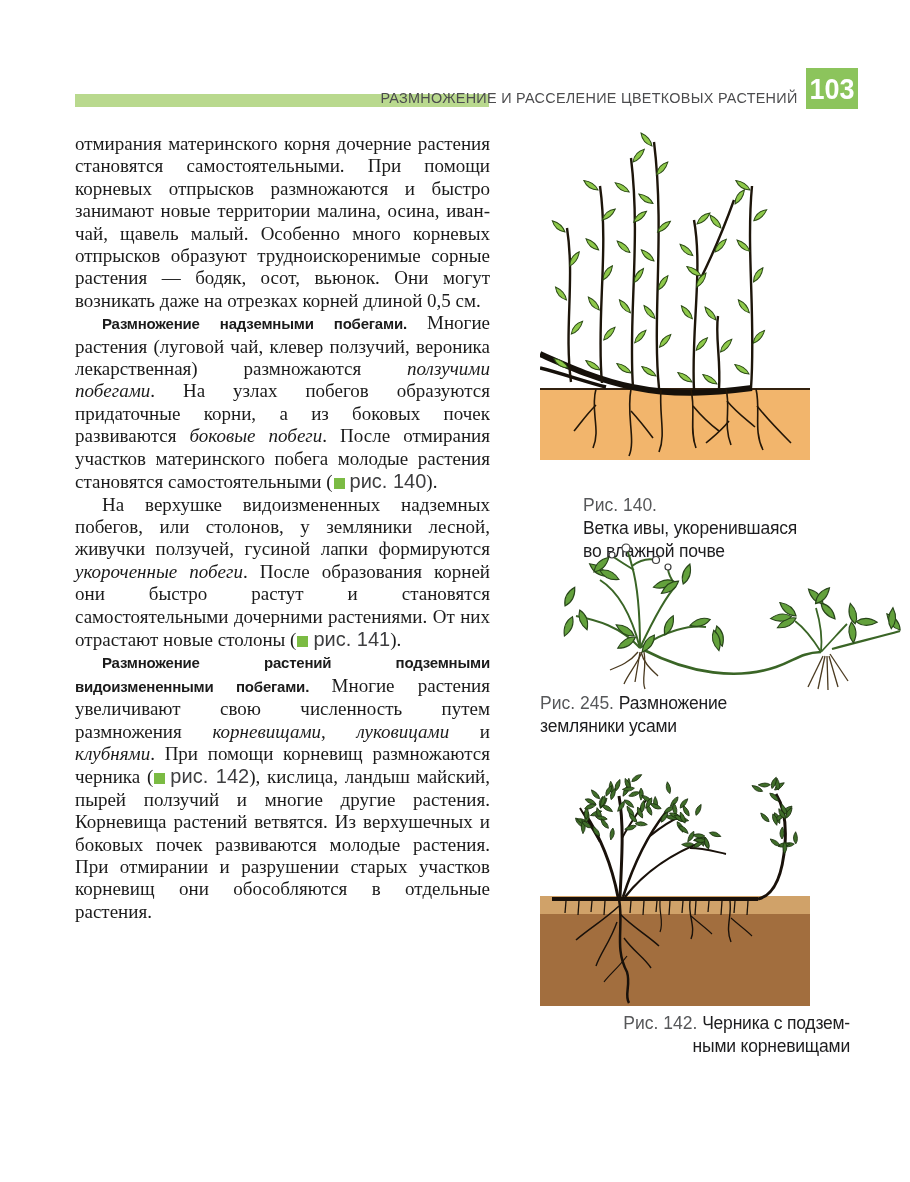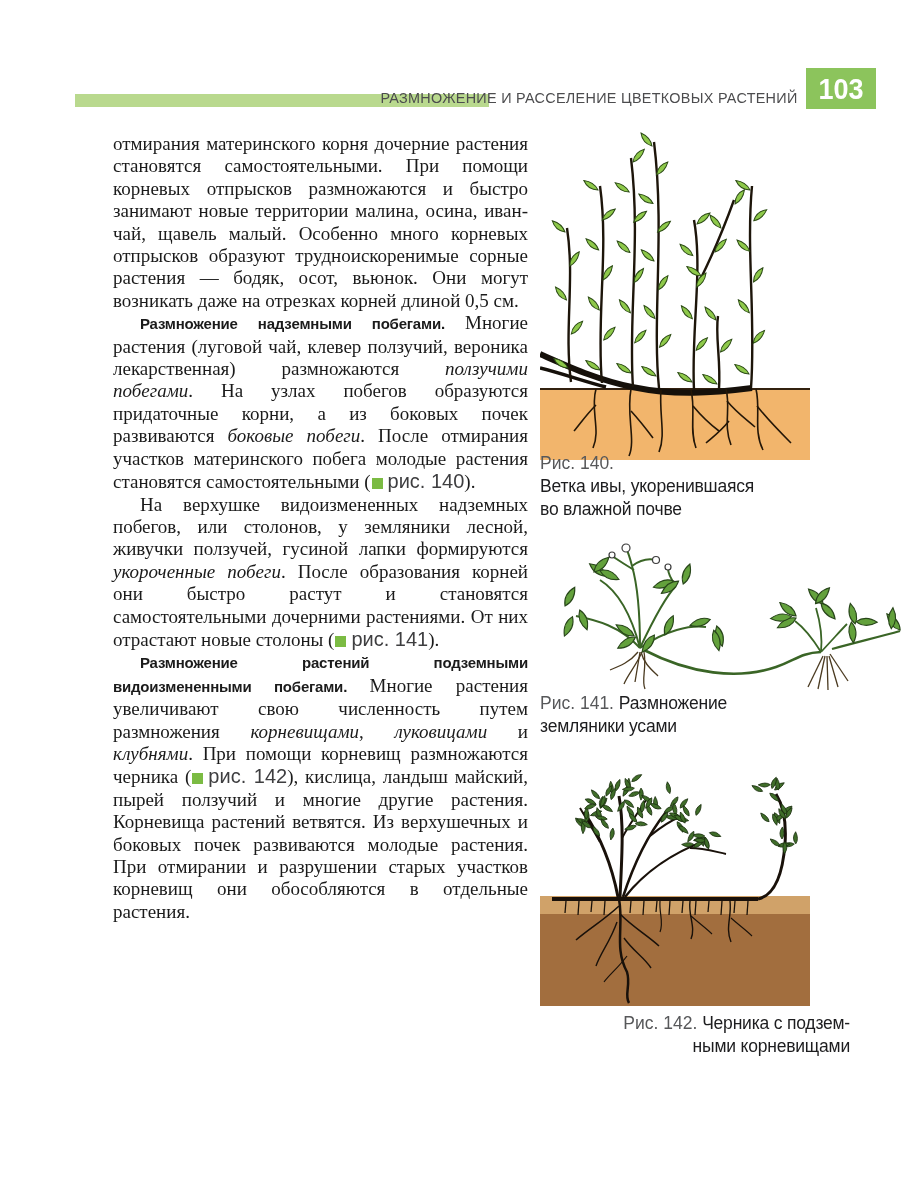--- a/index.html
+++ b/index.html
@@ -4,44 +4,44 @@
 <style>
   html,body{margin:0;padding:0;background:#ffffff;}
   body{width:910px;height:1182px;position:relative;overflow:hidden;
        font-family:"Liberation Serif",serif;color:#1b1b1b;}
 
   
   .header-bar{position:absolute;left:75px;top:94px;width:414px;height:13px;background:#b9d98e;}
   .header-title{position:absolute;top:89px;right:112px;
        font-family:"Liberation Sans",sans-serif;font-size:15px;letter-spacing:.3px;
        color:#4c4c4e;white-space:nowrap;transform:scaleX(.96);transform-origin:right center;}
-  .page-badge{position:absolute;left:806px;top:68px;width:70px;height:41px;background:#8cc45c;
+  .page-badge{position:absolute;left:806px;top:68px;width:52px;height:41px;background:#8cc45c;
        display:flex;align-items:center;justify-content:center;}
   .page-badge span{font-family:"Liberation Sans",sans-serif;font-weight:700;font-size:30px;
        color:#ffffff;transform:scaleX(.9);}
 
   
   .article{position:absolute;left:75px;top:133px;width:415px;
-       font-size:19px;line-height:22.4px;text-align:justify;margin-left:38px;}
+       font-size:19px;line-height:22.4px;text-align:justify;}
   .article p{margin:0;}
   .article p.indent{text-indent:27px;}
   .seg-bold{font-family:"Liberation Sans",sans-serif;font-weight:700;font-size:15px;letter-spacing:-.2px;}
   .seg-italic{font-style:italic;}
   .figref{white-space:nowrap;font-family:"Liberation Sans",sans-serif;font-size:20px;color:#3e3e40;}
   .green-square{display:inline-block;width:11px;height:11px;background:#7bbb43;
        margin:0 5px 0 1px;position:relative;top:1px;}
 
   
   .figsvg{position:absolute;left:540px;}
   #fig140{top:130px;}
   #fig141{top:540px;}
   #fig142{top:756px;}
   .caption{position:absolute;left:540px;width:310px;
        font-family:"Liberation Sans",sans-serif;font-size:17.5px;line-height:23px;}
-  #cap140{top:452px;}
+  #cap140{top:494px;margin-left:43px;}
   #cap141{top:692px;}
   #cap142{top:1012px;text-align:right;}
   .cap-label{color:#57585a;}
   .cap-bold{font-weight:400;color:#1d1d1f;letter-spacing:-.2px;}
 
   
   .leafA{fill:#8ec94a;stroke:#2c4b15;stroke-width:1;}
   .leafB{fill:#63a13c;stroke:#28461a;stroke-width:1.1;}
   .leafC{fill:#3f6d29;stroke:#1c3110;stroke-width:.8;}
 </style>
@@ -212,21 +212,21 @@
     <use href="#lfB" class="leafB" transform="translate(256.1,76.0) rotate(225)"></use>
     <use href="#lfB" class="leafB" transform="translate(283.2,64.0) rotate(231)"></use>
     <use href="#lfB" class="leafB" transform="translate(275.5,63.6) rotate(317)"></use>
     <use href="#lfB" class="leafB" transform="translate(281.1,63.1) rotate(54)"></use>
     <use href="#lfB" class="leafB" transform="translate(311.4,82.0) rotate(90)"></use>
     <use href="#lfB" class="leafB" transform="translate(316.1,81.6) rotate(7)"></use>
     <use href="#lfB" class="leafB" transform="translate(315.2,83.9) rotate(262)"></use>
     <use href="#lfB" class="leafB" transform="translate(360.2,90.0) rotate(236)"></use>
     <use href="#lfB" class="leafB" transform="translate(351.3,88.7) rotate(280)"></use>
   </svg>
-<div class="caption" id="cap141"><span class="cap-label">Рис. 141. </span><span class="cap-bold">Размножение<br>земляники усами</span></div>
+<div class="caption" id="cap141"><span class="cap-label">Рис. 245. </span><span class="cap-bold">Размножение<br>земляники усами</span></div>
 
 <svg id="fig142" class="figsvg" width="270" height="250" viewBox="0 0 270 250" role="img">
   <defs>
       <path id="lfC" d="M0,0 Q5,-5 12,-1 Q5,3 0,0 Z"></path>
     </defs>
   <rect x="0" y="140" width="270" height="110" fill="#a26e3e"></rect>
   <rect x="0" y="140" width="270" height="18" fill="#d0a269"></rect>
   <g stroke="#19110a" fill="none">
     <path d="M12,143 H218" stroke-width="4"></path>
     <path d="M218,143 C236,139 243,114 245,88 C247,60 241,46 236,38" stroke-width="3"></path>

